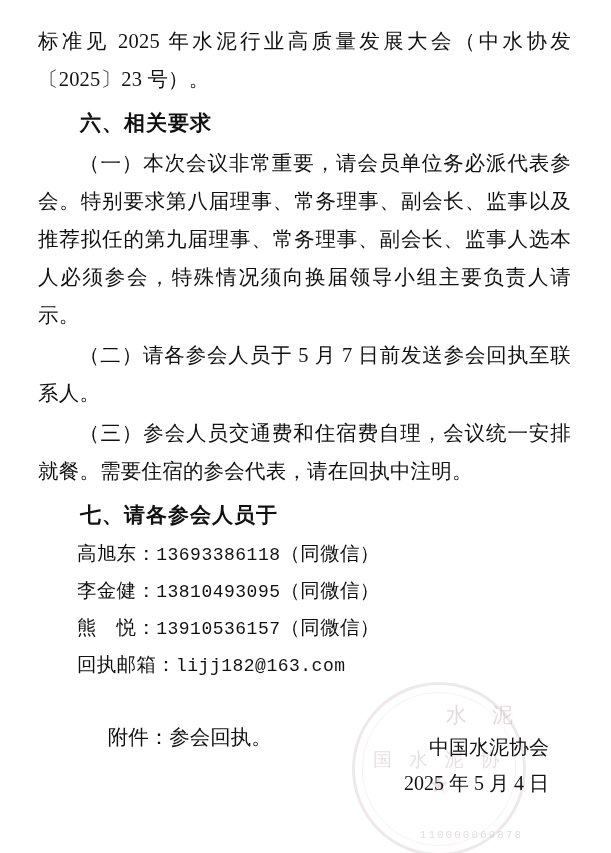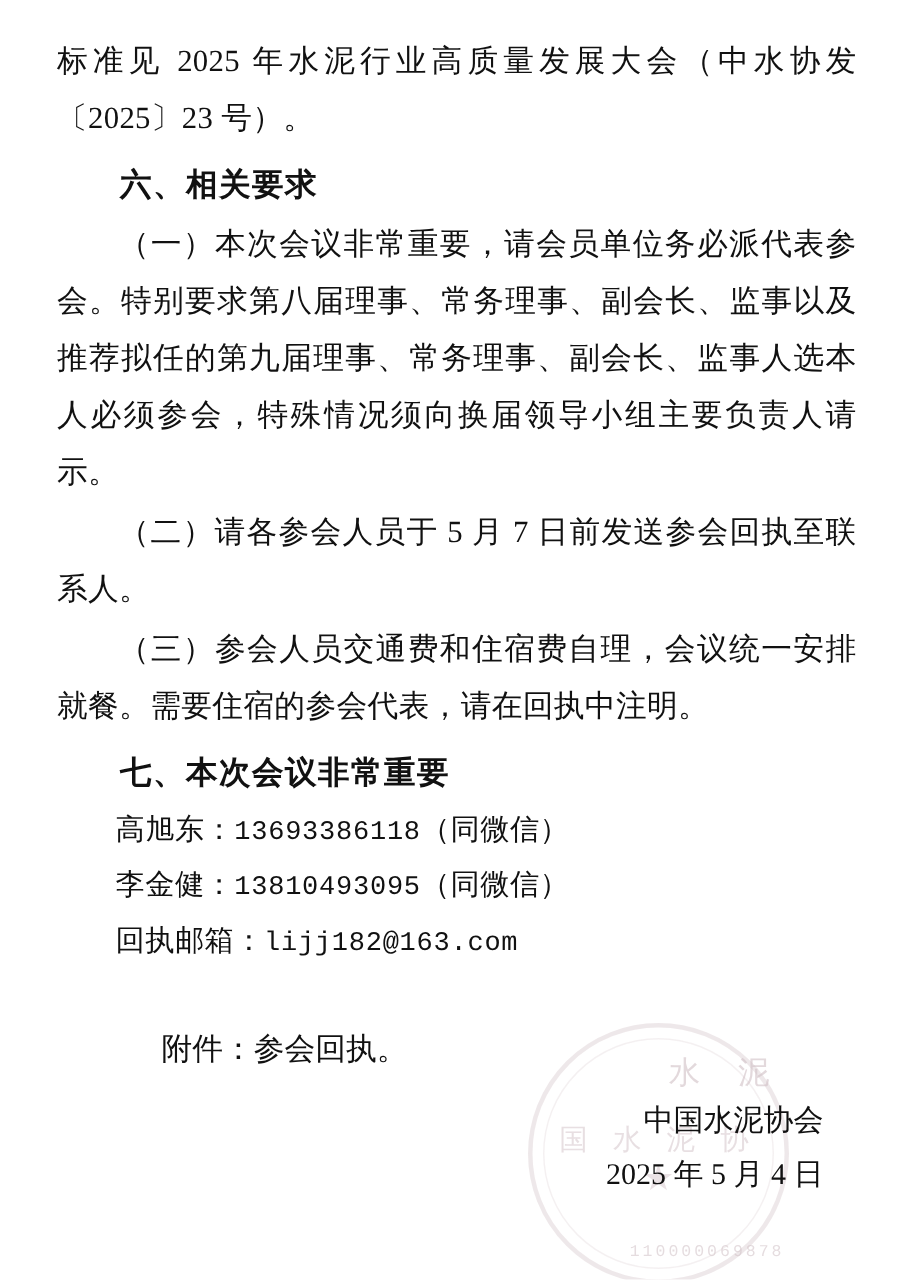--- a/index.html
+++ b/index.html
@@ -144,27 +144,30 @@
 <div class="page">
 
   <p class="para">标准见 2025 年水泥行业高质量发展大会（中水协发〔2025〕23 号）。</p>
 
   <h2 class="heading">六、相关要求</h2>
 
   <p class="para indent">（一）本次会议非常重要，请会员单位务必派代表参会。特别要求第八届理事、常务理事、副会长、监事以及推荐拟任的第九届理事、常务理事、副会长、监事人选本人必须参会，特殊情况须向换届领导小组主要负责人请示。</p>
   <p class="para indent">（二）请各参会人员于 5 月 7 日前发送参会回执至联系人。</p>
   <p class="para indent">（三）参会人员交通费和住宿费自理，会议统一安排就餐。需要住宿的参会代表，请在回执中注明。</p>
 
-  <h2 class="heading">七、本次会议非常重要</h2>
+  <h2 class="heading">七、请各参会人员于</h2>
 
   <p class="contact">
     <span>高旭东：</span><span class="mono-inline">13693386118</span><span>（同微信）</span>
   </p>
   <p class="contact">
     <span>李金健：</span><span class="mono-inline">13810493095</span><span>（同微信）</span>
+  </p>
+  <p class="contact">
+    <span>熊　悦：</span><span class="mono-inline">13910536157</span><span>（同微信）</span>
   </p>
   <p class="contact">
     <span>回执邮箱：</span><span class="mono-inline">lijj182@163.com</span>
   </p>
 
   <p class="attach">附件：参会回执。</p>
 
   <div class="seal">
     <div class="seal-inner"></div>
     <div class="seal-top">水  泥</div>

